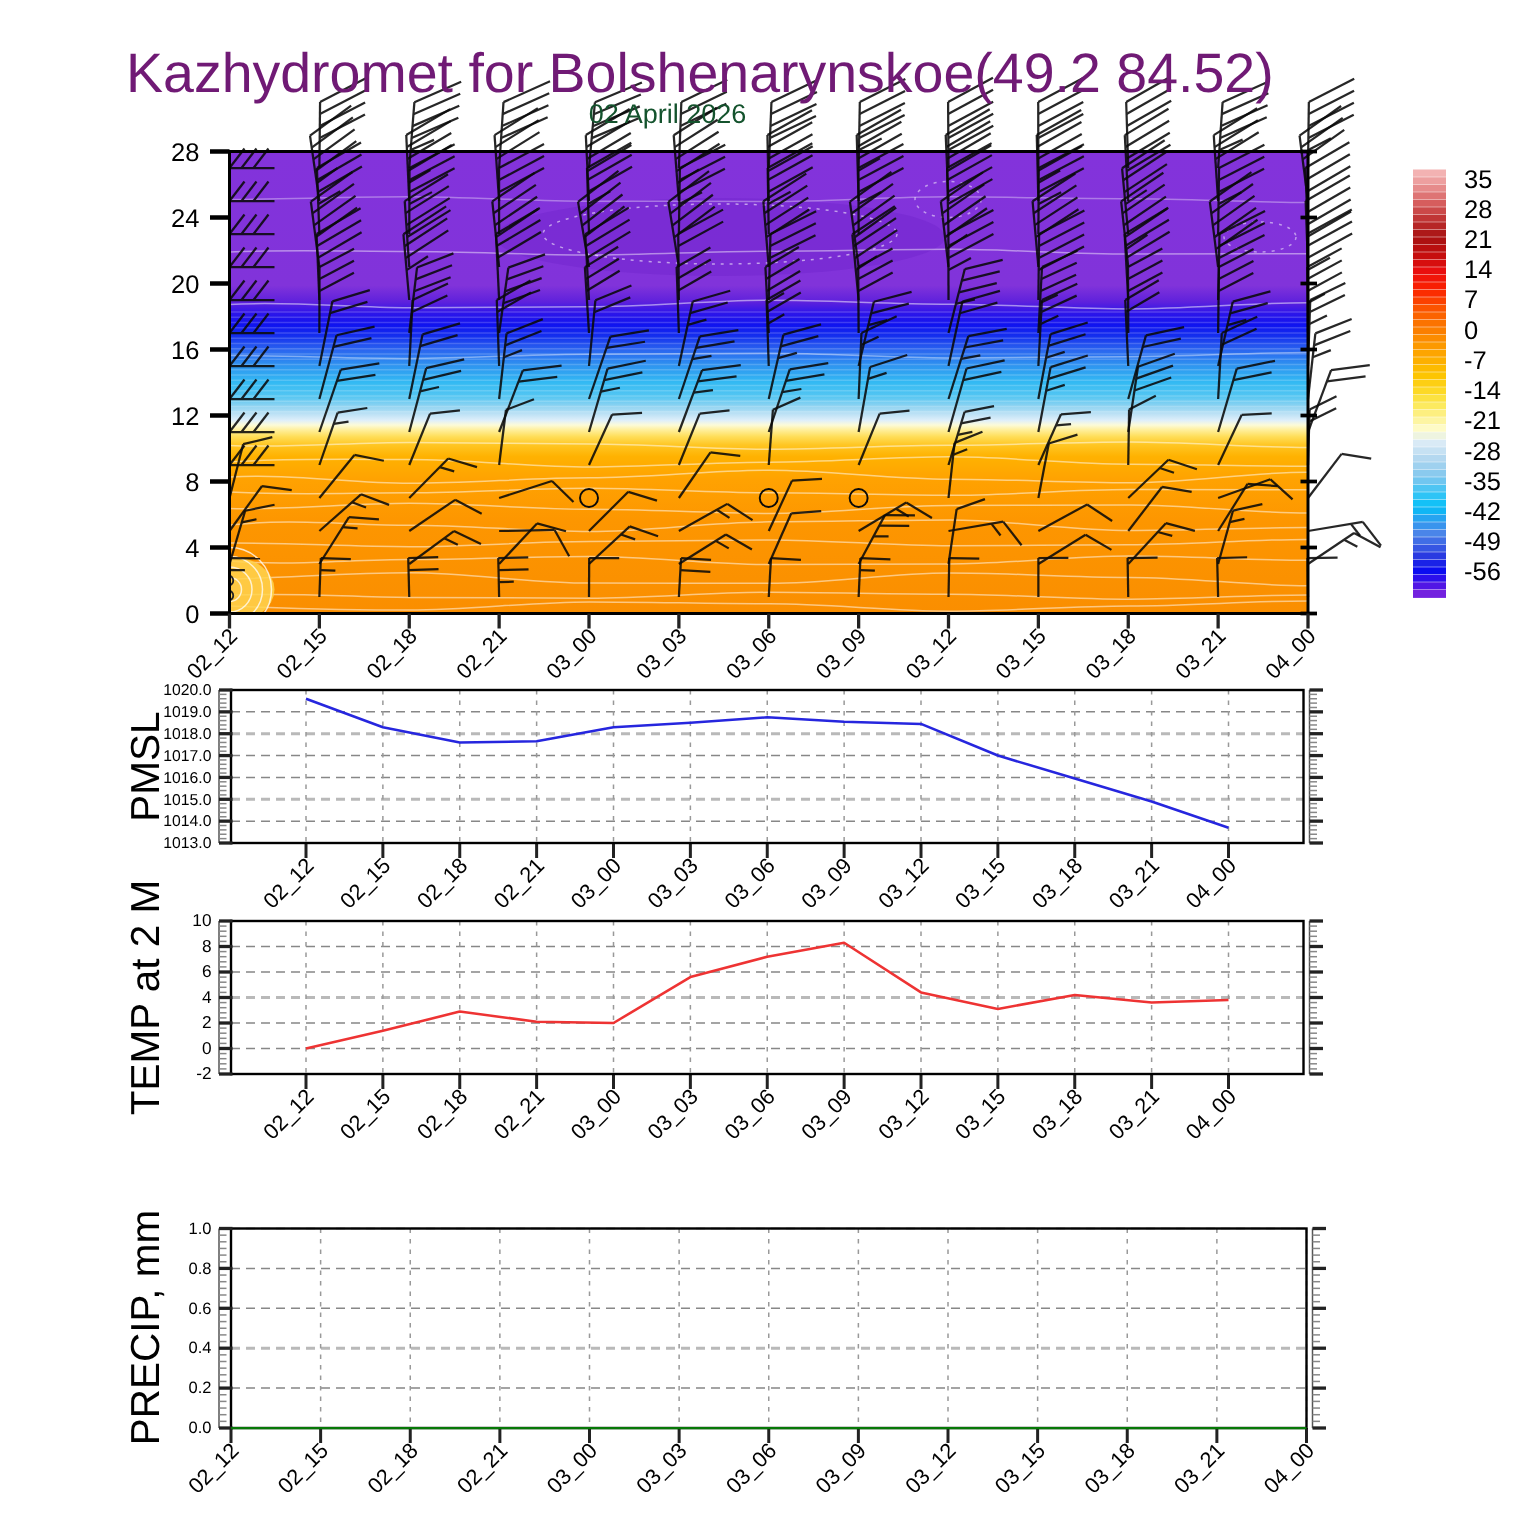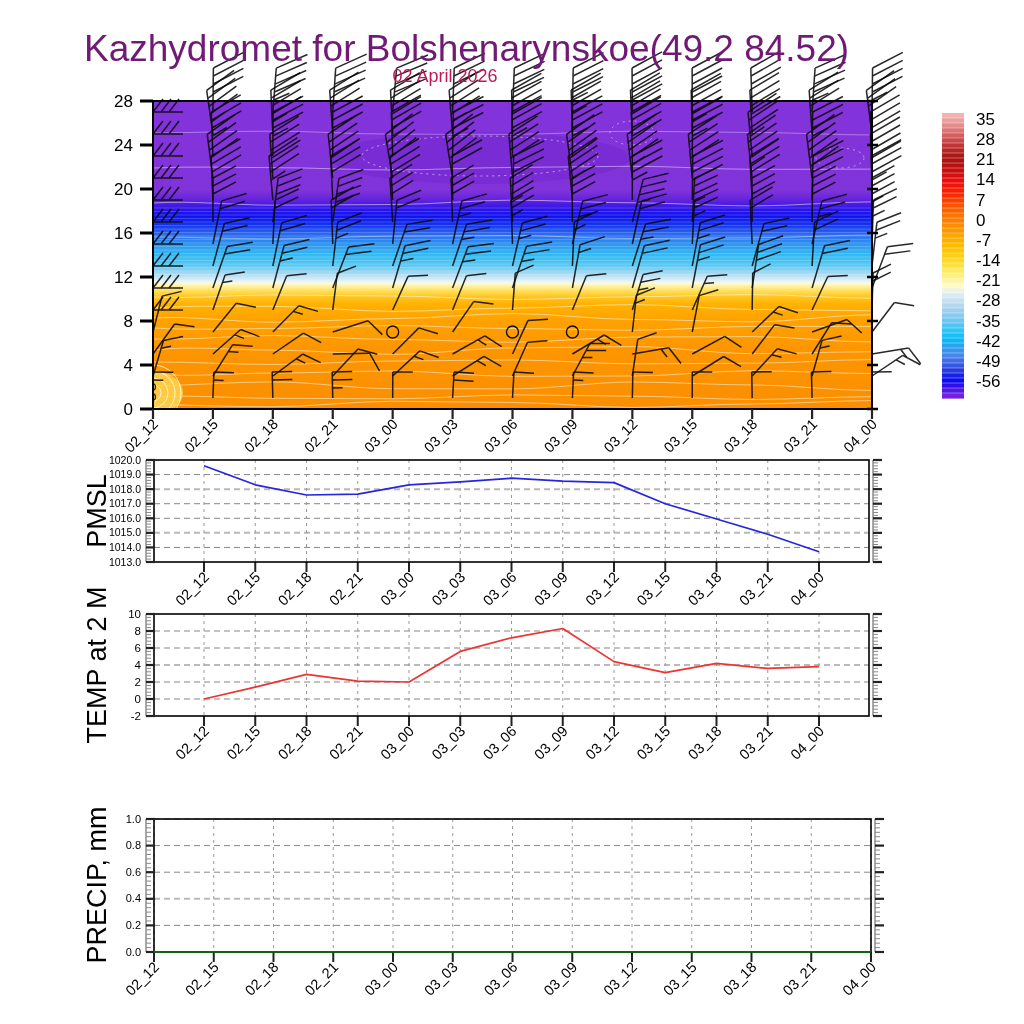--- a/index.html
+++ b/index.html
@@ -1,19 +1,19 @@
 <!DOCTYPE html>
 <html><head>
 <meta charset="utf-8">
 <style>
   html,body{margin:0;padding:0;background:#ffffff;}
   .page{position:relative;width:1024px;height:1024px;background:#ffffff;overflow:hidden;
         font-family:"Liberation Sans","DejaVu Sans",sans-serif;color:#000;}
   .title{position:absolute;left:84px;top:28px;font-size:37px;line-height:42px;letter-spacing:0px;color:#701a75;white-space:nowrap;text-align:right;}
-  .subtitle{position:absolute;left:280px;top:66px;width:330px;text-align:center;font-size:18px;color:#be185d;}
+  .subtitle{position:absolute;left:280px;top:66px;width:330px;text-align:center;font-size:18px;color:#14532d;}
   svg text{font-family:"Liberation Sans","DejaVu Sans",sans-serif;}
 </style>
 </head>
 <body>
 
 <div class="page">
   <div class="title">Kazhydromet for Bolshenarynskoe(49.2 84.52)</div>
   <div class="subtitle">02 April 2026</div>
   <svg id="plot" width="1024" height="1024" viewBox="0 0 1024 1024">
     <defs>

